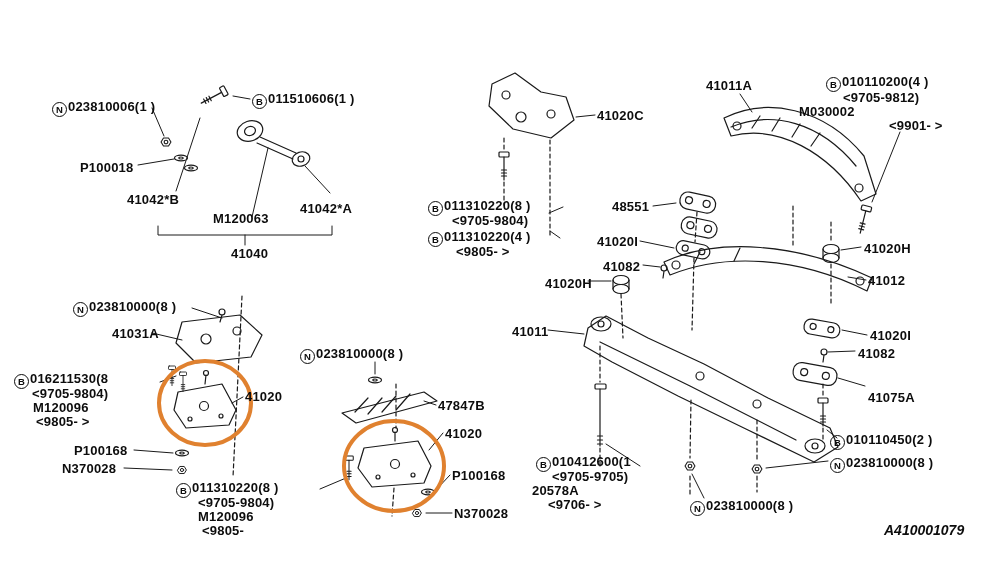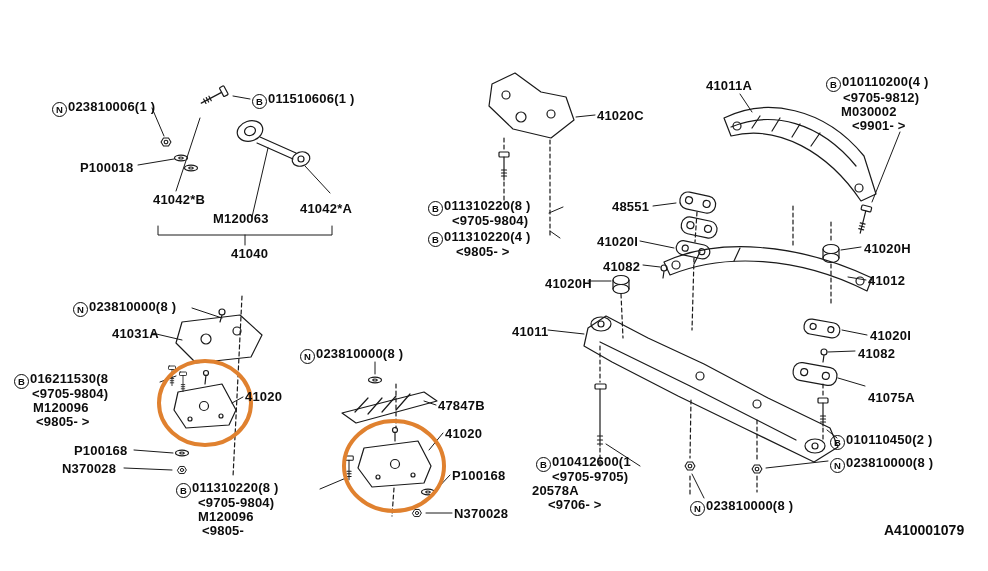--- a/index.html
+++ b/index.html
@@ -17,21 +17,21 @@
   }
   .lbl{
     position:absolute;z-index:3;font-size:13px;font-weight:bold;color:#0d0d0d;
     white-space:nowrap;letter-spacing:0.2px;line-height:1.05;
   }
   .circ{
     display:inline-block;width:13px;height:13px;border:1.5px solid #0d0d0d;border-radius:50%;
     font-size:9.5px;line-height:13px;text-align:center;vertical-align:-2px;margin-right:1px;
   }
   .code{
-    position:absolute;z-index:3;font-size:14px;font-weight:bold;color:#0d0d0d;
+    position:absolute;z-index:3;font-size:14px;font-weight:bold;font-style:italic;color:#0d0d0d;
   }
 </style>
 </head>
 <body>
 
 <div class="stage">
 
   <svg class="art" width="988" height="571" viewBox="0 0 988 571">
     <defs>
       <g id="boltv">
@@ -269,21 +269,21 @@
     <g fill="none" stroke="#E0812F" stroke-width="4">
       <ellipse cx="205" cy="403" rx="46" ry="42"></ellipse>
       <ellipse cx="394" cy="466" rx="50" ry="45"></ellipse>
     </g>
   </svg>
 
 
   <span class="lbl" style="left:52px;top:100px"><span class="circ">N</span><span>023810006(1 )</span></span>
   <span class="lbl" style="left:252px;top:92px"><span class="circ">B</span><span>011510606(1 )</span></span>
   <span class="lbl" style="left:80px;top:161px">P100018</span>
-  <span class="lbl" style="left:153px;top:193px">41042*B</span>
+  <span class="lbl" style="left:127px;top:193px">41042*B</span>
   <span class="lbl" style="left:300px;top:202px">41042*A</span>
   <span class="lbl" style="left:213px;top:212px">M120063</span>
   <span class="lbl" style="left:231px;top:247px">41040</span>
   <span class="lbl" style="left:73px;top:300px"><span class="circ">N</span><span>023810000(8 )</span></span>
   <span class="lbl" style="left:112px;top:327px">41031A</span>
   <span class="lbl" style="left:14px;top:372px"><span class="circ">B</span><span>016211530(8</span></span>
   <span class="lbl" style="left:32px;top:387px">&lt;9705-9804)</span>
   <span class="lbl" style="left:33px;top:401px">M120096</span>
   <span class="lbl" style="left:36px;top:415px">&lt;9805-    &gt;</span>
   <span class="lbl" style="left:245px;top:390px">41020</span>
@@ -304,22 +304,22 @@
   <span class="lbl" style="left:428px;top:230px"><span class="circ">B</span><span>011310220(4 )</span></span>
   <span class="lbl" style="left:456px;top:245px">&lt;9805-   &gt;</span>
   <span class="lbl" style="left:612px;top:200px">48551</span>
   <span class="lbl" style="left:597px;top:235px">41020I</span>
   <span class="lbl" style="left:603px;top:260px">41082</span>
   <span class="lbl" style="left:545px;top:277px">41020H</span>
   <span class="lbl" style="left:512px;top:325px">41011</span>
   <span class="lbl" style="left:706px;top:79px">41011A</span>
   <span class="lbl" style="left:826px;top:75px"><span class="circ">B</span><span>010110200(4 )</span></span>
   <span class="lbl" style="left:843px;top:91px">&lt;9705-9812)</span>
-  <span class="lbl" style="left:841px;top:105px">M030002</span>
-  <span class="lbl" style="left:852px;top:119px">&lt;9901-    &gt;</span>
+  <span class="lbl" style="left:799px;top:105px">M030002</span>
+  <span class="lbl" style="left:889px;top:119px">&lt;9901-    &gt;</span>
   <span class="lbl" style="left:864px;top:242px">41020H</span>
   <span class="lbl" style="left:868px;top:274px">41012</span>
   <span class="lbl" style="left:870px;top:329px">41020I</span>
   <span class="lbl" style="left:858px;top:347px">41082</span>
   <span class="lbl" style="left:868px;top:391px">41075A</span>
   <span class="lbl" style="left:830px;top:433px"><span class="circ">B</span><span>010110450(2 )</span></span>
   <span class="lbl" style="left:830px;top:456px"><span class="circ">N</span><span>023810000(8 )</span></span>
   <span class="lbl" style="left:536px;top:455px"><span class="circ">B</span><span>010412600(1</span></span>
   <span class="lbl" style="left:552px;top:470px">&lt;9705-9705)</span>
   <span class="lbl" style="left:532px;top:484px">20578A</span>

